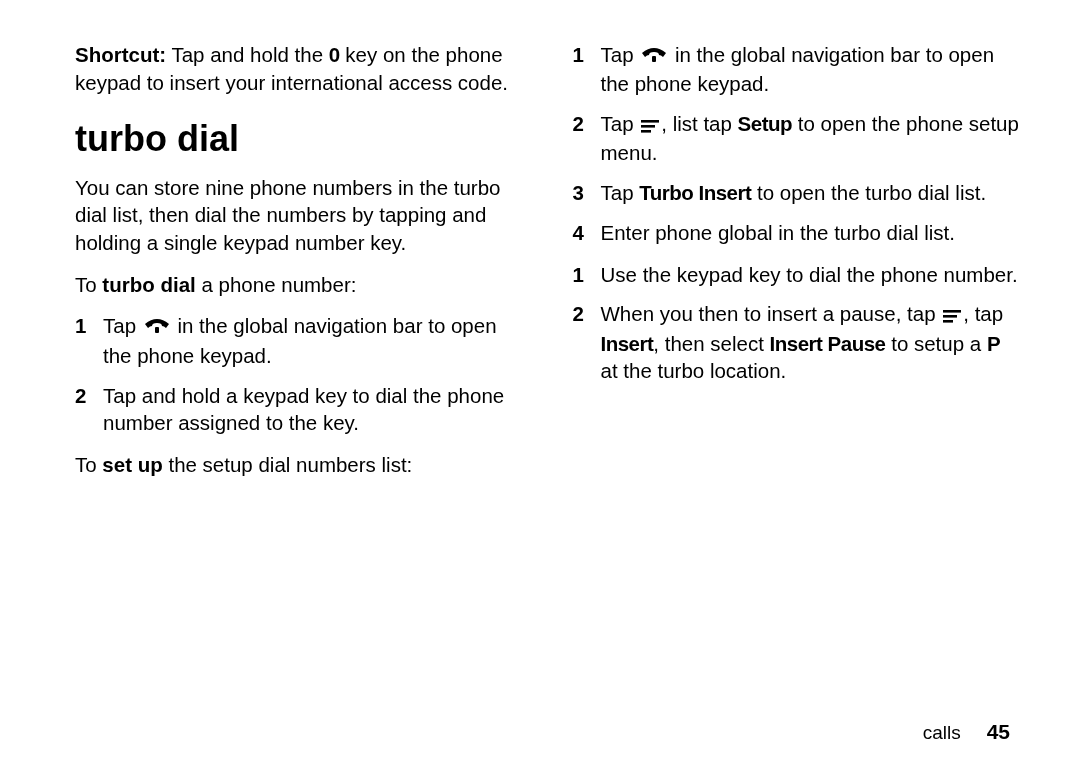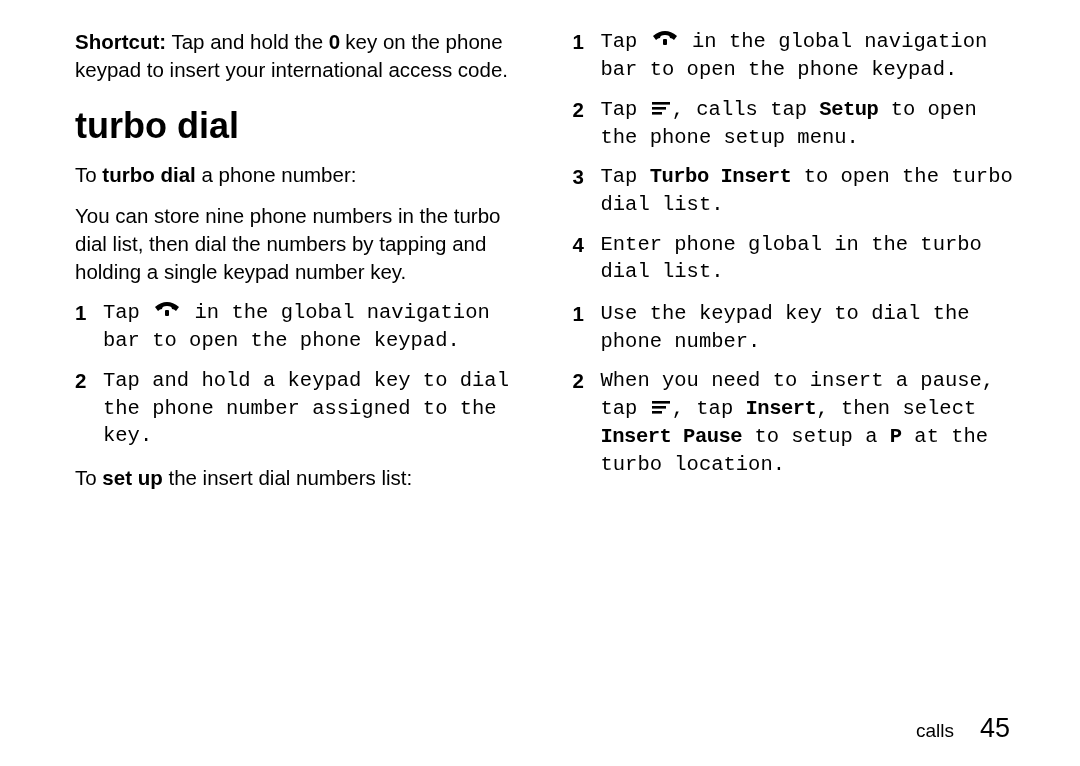--- a/index.html
+++ b/index.html
@@ -6,21 +6,21 @@
     margin: 0;
     padding: 0;
     width: 1080px;
     height: 766px;
     background: #fff;
     font-family: Arial, Helvetica, sans-serif;
     color: #000;
   }
   .page {
     display: flex;
-    padding: 28px 60px 20px 75px;
+    padding: 41px 60px 20px 75px;
     box-sizing: border-box;
     width: 1080px;
     height: 766px;
     position: relative;
   }
   .col {
     width: 450px;
     font-size: 20.5px;
     line-height: 1.35;
   }
@@ -42,76 +42,75 @@
     display: flex;
     margin: 0 0 12px 0;
   }
   ol li .num {
     font-weight: 700;
     width: 28px;
     flex-shrink: 0;
   }
   ol li .body {
     flex: 1;
-    font-family: Liberation Mono, monospace;
   }
   .b { font-weight: 700; }
   .cond { font-weight: 700; font-stretch: condensed; letter-spacing: -0.5px; }
   .icon {
     display: inline-block;
     vertical-align: middle;
     margin: 0 2px;
   }
   .footer {
     position: absolute;
     bottom: 22px;
     right: 70px;
     font-size: 19px;
   }
   .footer .sec { margin-right: 26px; margin-top: 30px; }
-  .footer .pg { font-weight: 400; font-size: 27px; }
+  .footer .pg { font-weight: 700; font-size: 21px; }
 </style>
 </head>
 <body>
 
 <div class="page">
 
   <div class="col left">
 
     <p>
       <span class="b">Shortcut:</span><span> Tap and hold the </span><span class="cond">0</span><span> key on the phone keypad to insert your international access code.</span>
     </p>
 
     <h2>turbo dial</h2>
 
+    <p>You can store nine phone numbers in the turbo dial list, then dial the numbers by tapping and holding a single keypad number key.</p>
+
     <p>
       <span>To </span><span class="b">turbo dial</span><span> a phone number:</span>
     </p>
-
-    <p>You can store nine phone numbers in the turbo dial list, then dial the numbers by tapping and holding a single keypad number key.</p>
 
     <ol>
       <li>
         <span class="num">1</span>
         <span class="body">
           <span>Tap </span><span class="icon"><svg width="26" height="18" viewBox="0 0 26 18">
                 <path d="M1 7 Q13 -3 25 7 L22 11 Q20 9 18 9 Q18 6 13 6 Q8 6 8 9 Q6 9 4 11 Z" fill="#000"></path>
                 <rect x="11" y="10" width="4" height="6" rx="1" fill="#000"></rect>
               </svg></span><span> in the global navigation bar to open the phone keypad.</span>
         </span>
       </li>
       <li>
         <span class="num">2</span>
         <span class="body">Tap and hold a keypad key to dial the phone number assigned to the key.</span>
       </li>
     </ol>
 
 
     <p>
-      <span>To </span><span class="b">set up</span><span> the insert dial numbers list:</span>
+      <span>To </span><span class="b">set up</span><span> the setup dial numbers list:</span>
     </p>
 
   </div>
 
   <div class="col right">
 
     <ol>
       <li>
         <span class="num">1</span>
         <span class="body">
@@ -121,21 +120,21 @@
               </svg></span><span> in the global navigation bar to open the phone keypad.</span>
         </span>
       </li>
       <li>
         <span class="num">2</span>
         <span class="body">
           <span>Tap </span><span class="icon"><svg width="18" height="14" viewBox="0 0 18 14">
                 <rect x="0" y="1" width="18" height="2.6" fill="#000"></rect>
                 <rect x="0" y="6" width="14" height="2.6" fill="#000"></rect>
                 <rect x="0" y="11" width="10" height="2.6" fill="#000"></rect>
-              </svg></span><span>, calls tap </span><span class="cond">Setup</span><span> to open the phone setup menu.</span>
+              </svg></span><span>, list tap </span><span class="cond">Setup</span><span> to open the phone setup menu.</span>
         </span>
       </li>
       <li>
         <span class="num">3</span>
         <span class="body">
           <span>Tap </span><span class="cond">Turbo Insert</span><span> to open the turbo dial list.</span>
         </span>
       </li>
       <li>
         <span class="num">4</span>
@@ -146,21 +145,21 @@
 
 
     <ol>
       <li>
         <span class="num">1</span>
         <span class="body">Use the keypad key to dial the phone number.</span>
       </li>
       <li>
         <span class="num">2</span>
         <span class="body">
-          <span>When you need to insert a pause, tap </span><span class="icon"><svg width="18" height="14" viewBox="0 0 18 14">
+          <span>When you then to insert a pause, tap </span><span class="icon"><svg width="18" height="14" viewBox="0 0 18 14">
                 <rect x="0" y="1" width="18" height="2.6" fill="#000"></rect>
                 <rect x="0" y="6" width="14" height="2.6" fill="#000"></rect>
                 <rect x="0" y="11" width="10" height="2.6" fill="#000"></rect>
               </svg></span><span>, tap </span><span class="cond">Insert</span><span>, then select </span><span class="cond">Insert Pause</span><span> to setup a </span><span class="b">P</span><span> at the turbo location.</span>
         </span>
       </li>
     </ol>
 
   </div>
 

